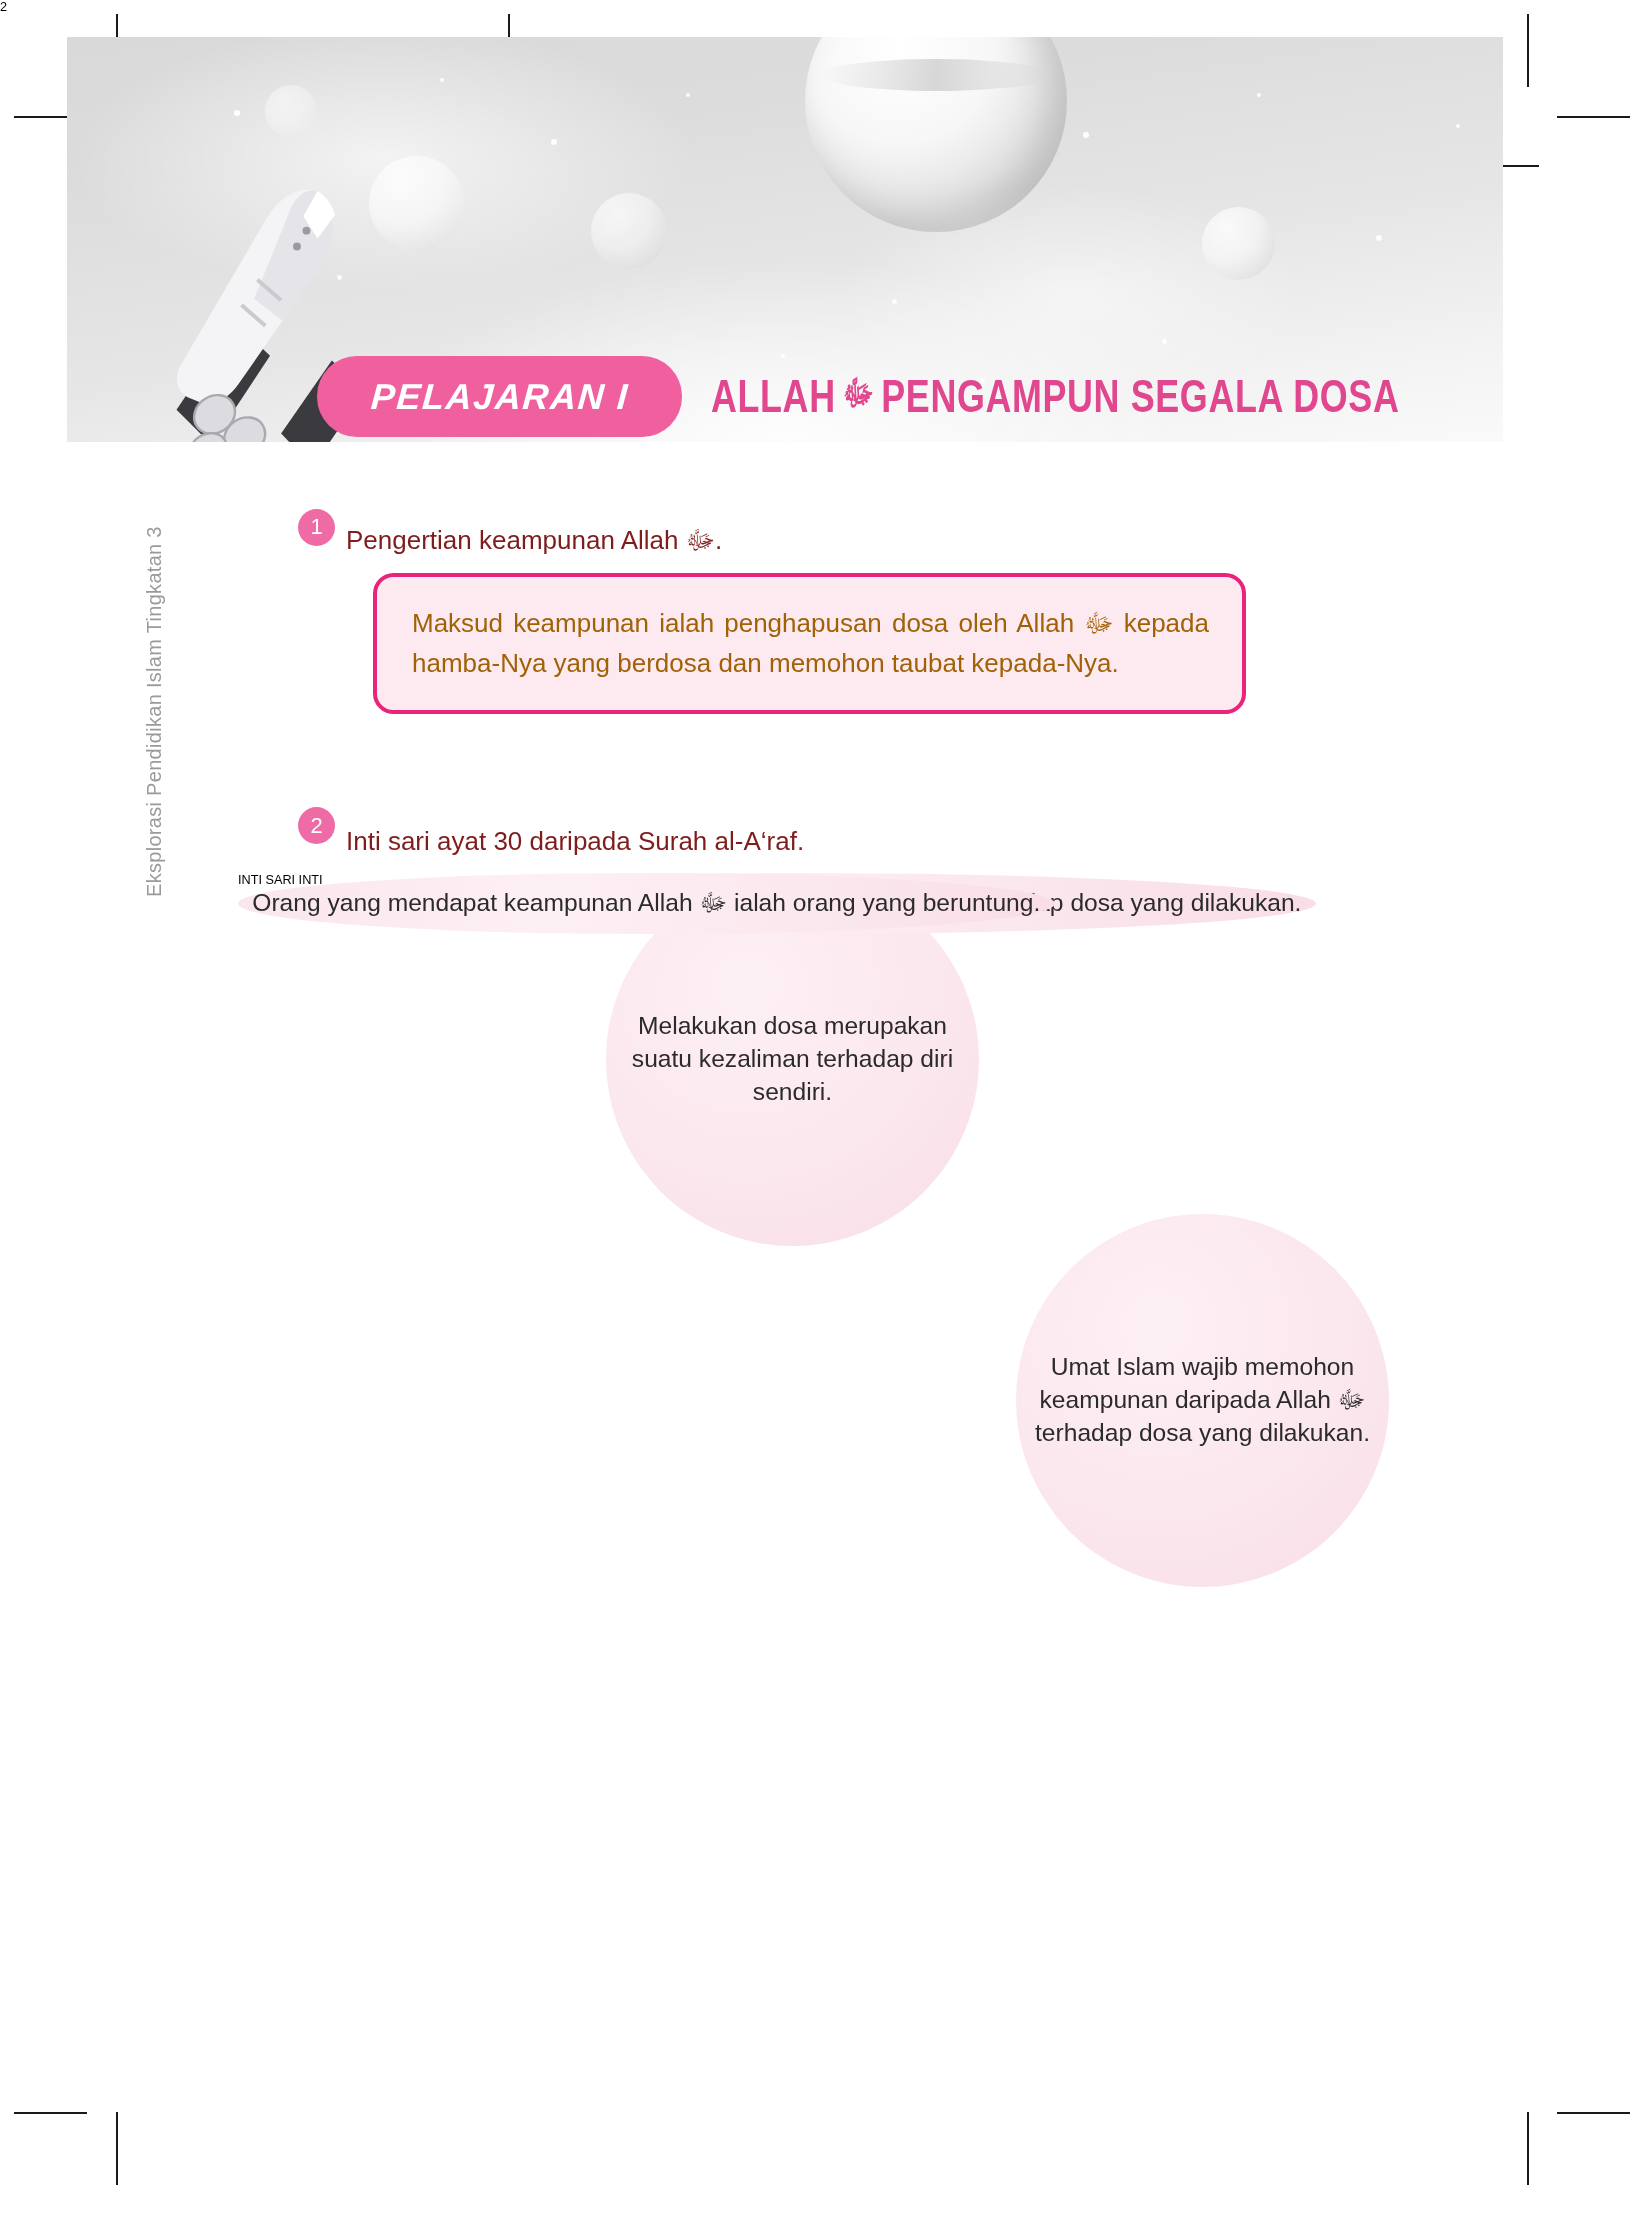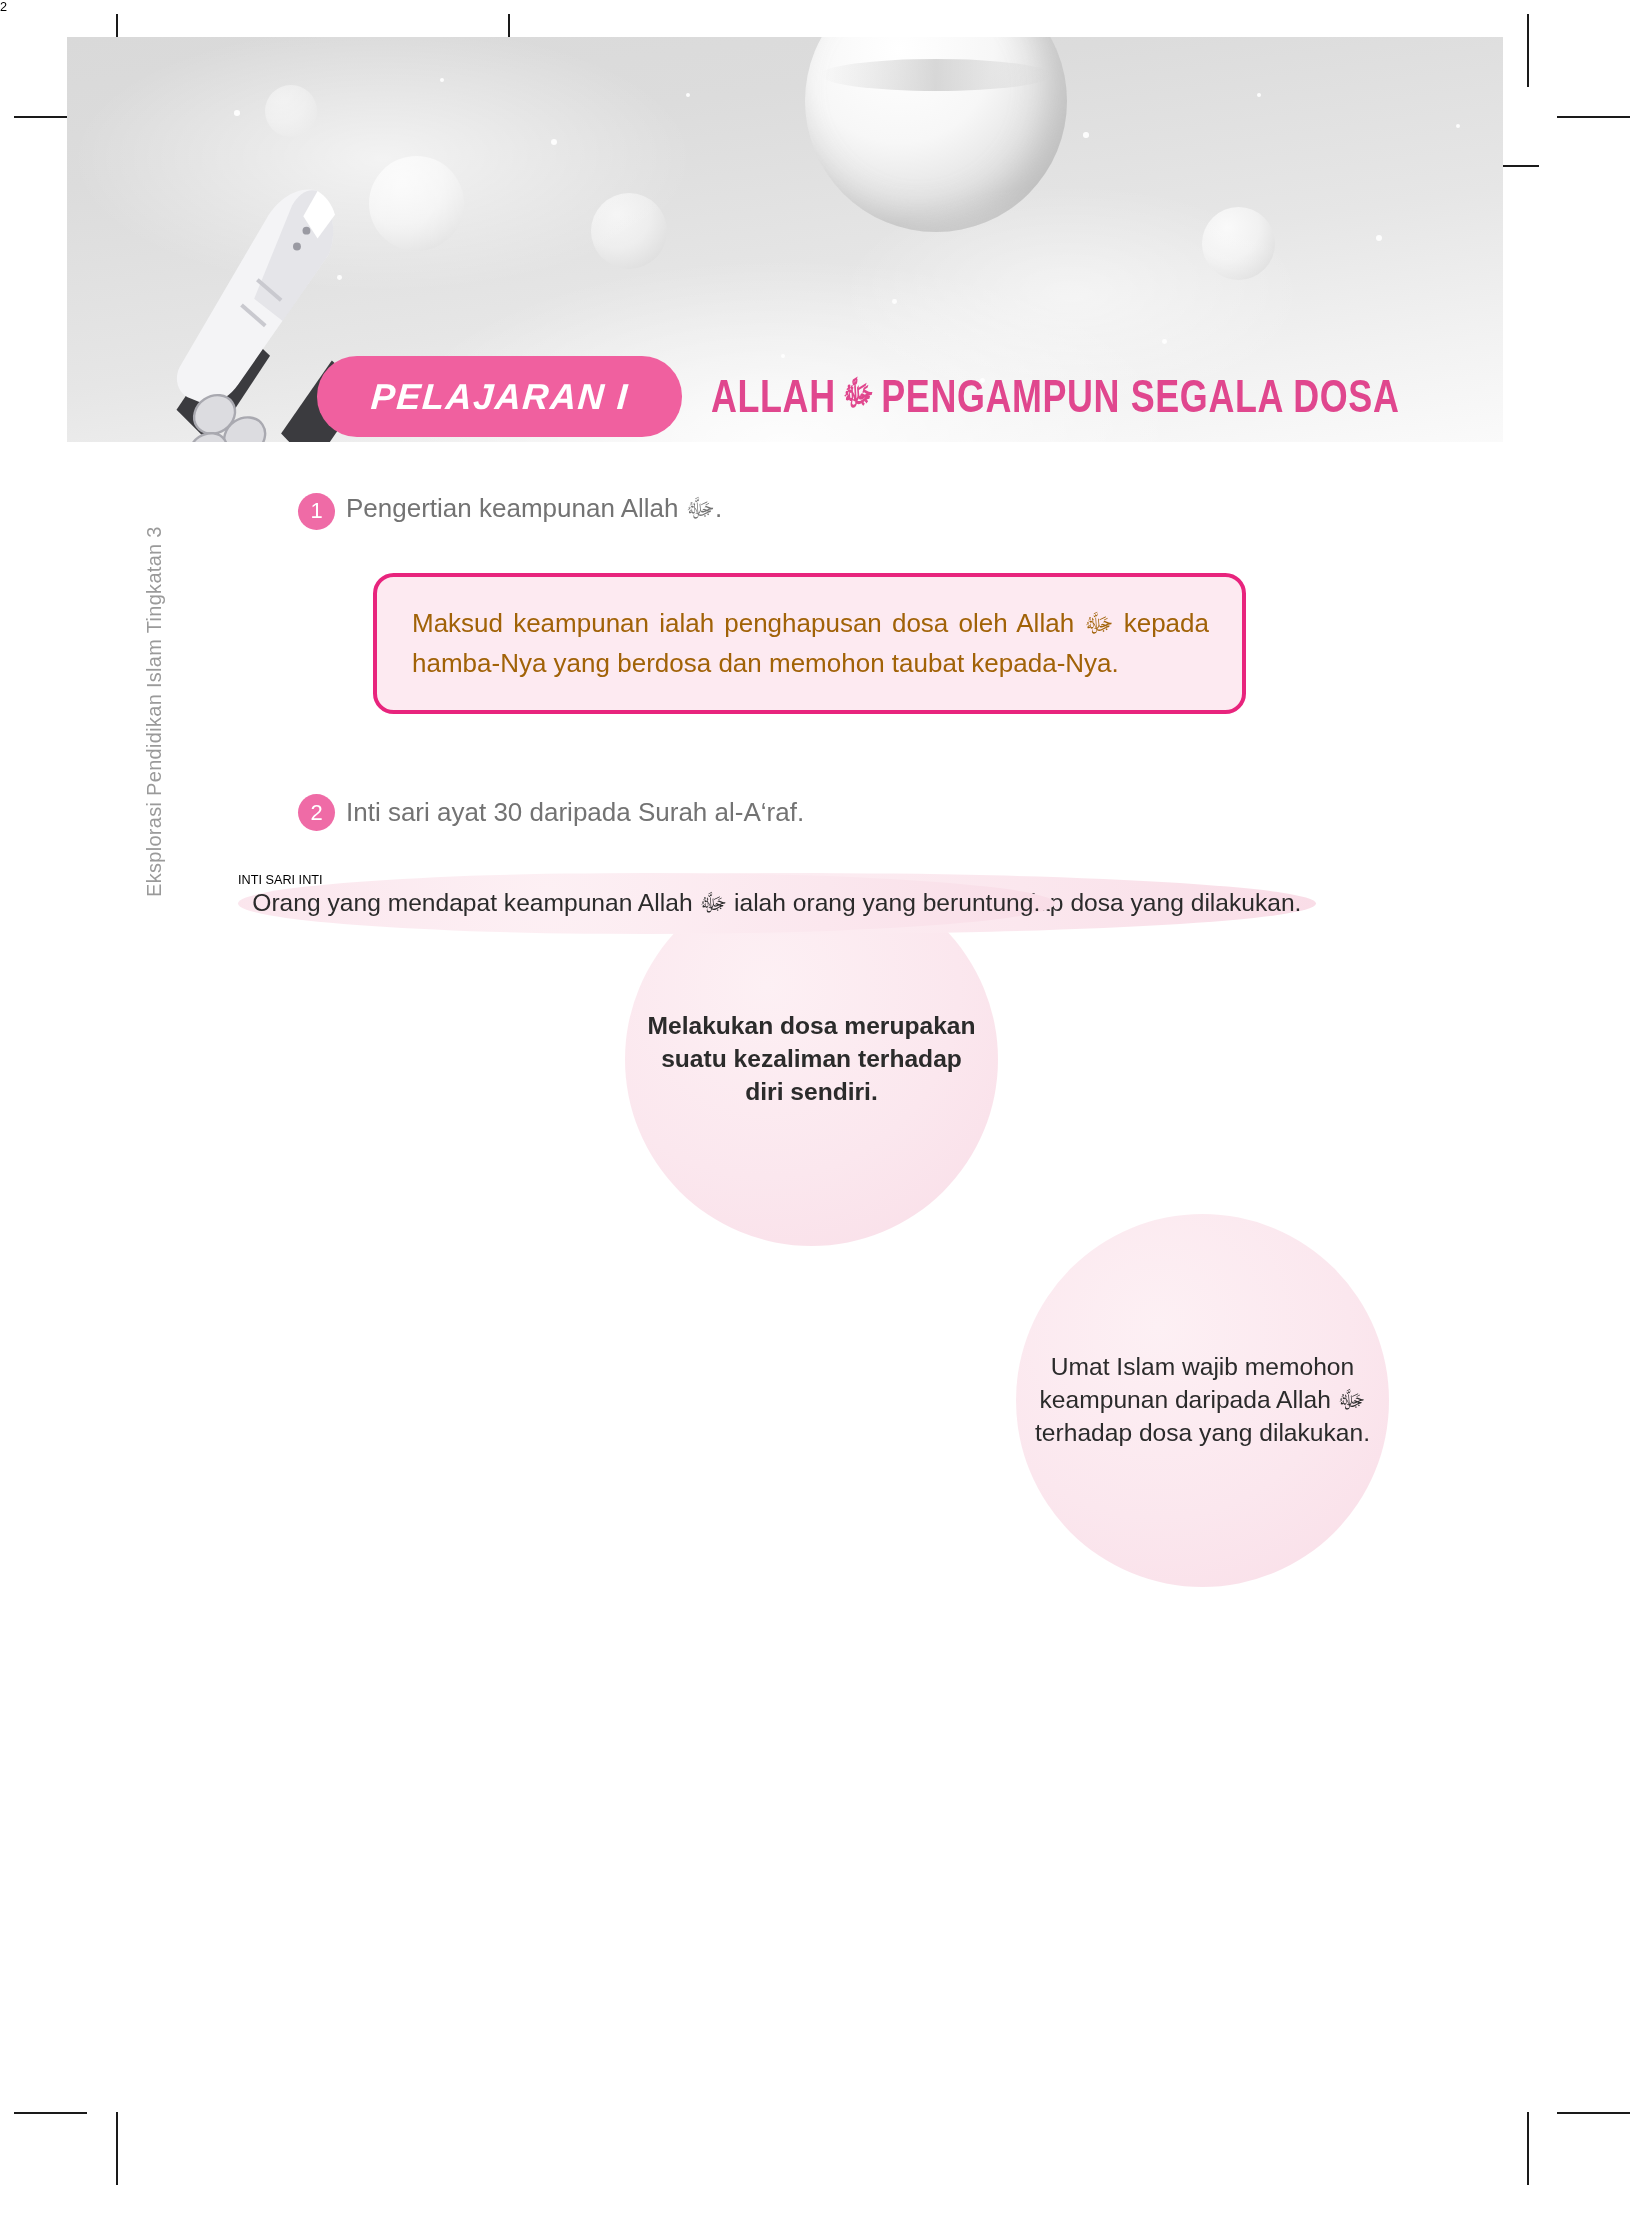--- a/index.html
+++ b/index.html
@@ -136,21 +136,21 @@
   .num-row { position: absolute; display: flex; align-items: center; gap: 11px; }
   .num-bullet {
     width: 37px; height: 37px;
     border-radius: 50%;
     background: #ef6ba6;
     color: #ffffff;
     font-size: 22px;
     display: flex; align-items: center; justify-content: center;
     flex: 0 0 auto;
   }
-  .num-text { font-size: 26px; color: #737373; white-space: nowrap; }
+  .num-text { font-size: 26px; color: #7f1d1d; white-space: nowrap; margin-top: 32px; }
 
   #item-1 { left: 298px; top: 492px; }
   #item-2 { left: 298px; top: 794px; }
 
   
   #def-box {
     position: absolute;
     left: 373px; top: 573px;
     width: 873px;
     padding: 27px 33px 27px 35px;
@@ -178,21 +178,21 @@
     background: radial-gradient(circle at 38% 30%, #fdf0f4 0%, #fbe7ee 55%, #f9dde7 100%);
     display: flex; align-items: center; justify-content: center;
     text-align: center;
     padding: 14.3px;
   }
   .node span {
     font-size: 24.6px;
     line-height: 1.33;
     color: #2b2b2b;
   }
-  #node-top    { left: 387px; top: 0px;    width: 373px; height: 373px; font-weight: bold; }
+  #node-top    { left: 368px; top: 0px;    width: 373px; height: 373px; }
   #node-right  { left: 778px; top: 341px;  width: 373px; height: 373px; }
   #node-left   { left: 22px;  top": 0;     top: 341px;  width: 373px; height: 373px; }
   #node-bleft  { left": 0;    left: 198px; top: 805px; width: 373px; height: 373px; }
   #node-bright { left: 651px; top: 825px; width: 373px; height: 373px; }
 
   #node-center {
     position: absolute;
     left: 451px; top: 476px;
     width: 324px; height: 349px;
     border: 8.7px solid #f6c3d6;

